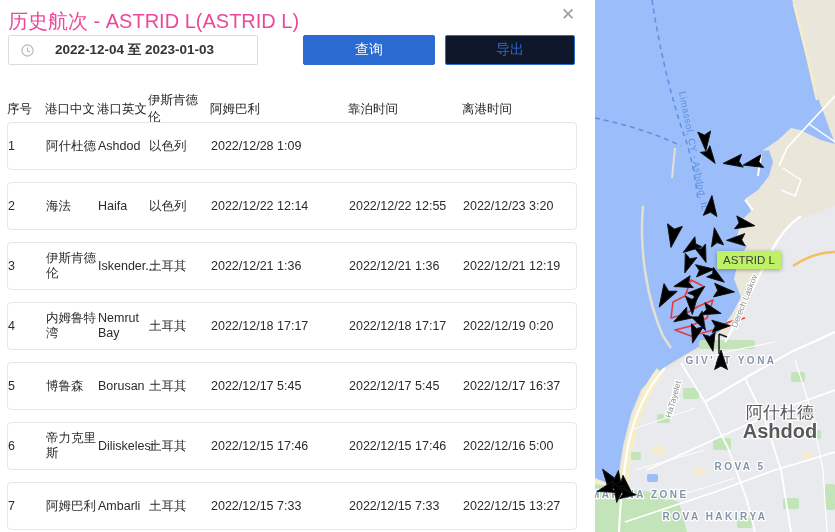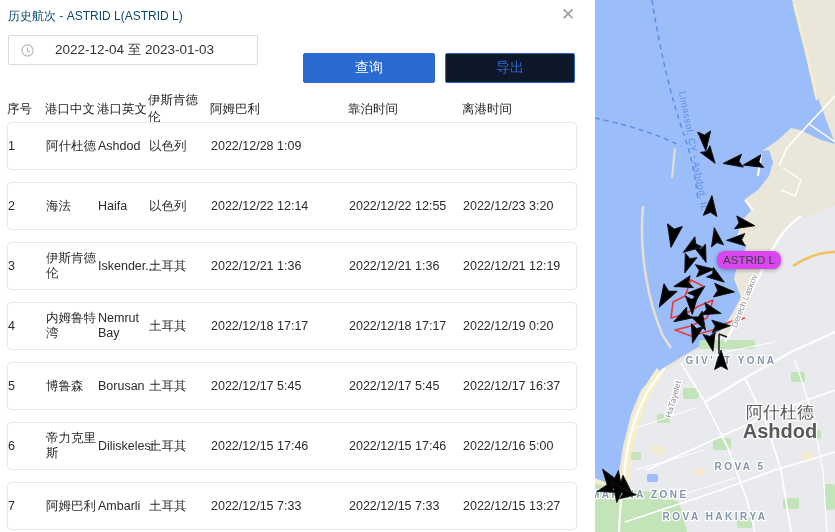--- a/index.html
+++ b/index.html
@@ -2,53 +2,53 @@
 <html style="--accent: #2a6bd2; --link-red: #e43d3c; --water: #9bbefa; --land: #ebe6da; --city: #e9eaee; --beach: #f6eec9; --park: #c3e3b8; --road_orange: #f3c163; --marker_fill: #f4e65a; --track_red: #e63b3c; --route_blue: #5f8fe0;"><head>
 <meta charset="utf-8">
 <style>
   * { margin:0; padding:0; box-sizing:border-box; }
   html,body { width:835px; height:532px; overflow:hidden; background:#fff;
               font-family:"Liberation Sans", sans-serif; }
   .stage { position:relative; width:835px; height:532px; background:#fff; }
 
   
   .panel { position:absolute; left:0; top:0; width:595px; height:532px; background:#fff; }
-  .title { position:absolute; left:8px; top:8px; font-size:12px; color:#0c4a6e; }
+  .title { position:absolute; left:8px; top:8px; font-size:20px; color:#ec4899; }
   .track-link { position:absolute; right:55px; top:10px; font-size:13px; color:var(--link-red); cursor:pointer; }
   .close-btn { position:absolute; left:557px; top:4px; width:22px; height:22px; color:#9aa0a6;
                font-size:17px; line-height:22px; text-align:center; cursor:pointer; }
 
   .date-input { position:absolute; left:8px; top:35px; width:250px; height:30px;
                 border:1px solid #dcdcdc; border-radius:2px; background:#fff;
                 display:flex; align-items:center; }
   .date-input svg { margin-left:12px; flex:0 0 auto; }
-  .date-text { flex:1; text-align:center; font-size:13.5px; color:#333; padding-right:22px; }
+  .date-text { flex:1; text-align:center; font-size:13.5px; color:#333; padding-right:22px;font-weight:bold; }
 
   .btn { position:absolute; top:35px; height:30px; border-radius:2px; font-size:14px;
-         display:flex; align-items:center; justify-content:center; cursor:pointer;margin-top:18px; }
+         display:flex; align-items:center; justify-content:center; cursor:pointer; }
   .btn-query { left:303px; width:132px; background:var(--accent); color:#fff; border:1px solid var(--accent); }
   .btn-export { left:445px; width:130px; background:#0f172a; color:var(--accent); border:1px solid var(--accent); }
 
   .thead, .card { display:grid; grid-template-columns:38px 52px 51px 62px 138px 114px 115px;
                   align-items:center; text-align:left; }
   .thead { position:absolute; left:7px; top:92px; width:570px; font-size:12.5px; color:#1f1f1f; }
   .rows  { position:absolute; left:7px; top:122px; width:570px; }
   .card  { height:48px; margin-bottom:12px; border:1px solid #e6e6e6; border-radius:4px;
            font-size:12.5px; color:#2b2b2b; background:#fff; }
   .cell  { line-height:1.2; }
 
   
   .map { position:absolute; left:595px; top:0; width:240px; height:532px; overflow:hidden; }
   .map svg { display:block; }
   .ship { fill:var(--marker); stroke:#111; stroke-width:0.9; stroke-linejoin:round; }
   .halo { paint-order:stroke; stroke:#fff; stroke-width:2.6px; stroke-linejoin:round; }
   .district { font-weight:bold; letter-spacing:2.5px; fill:#8394a8; font-size:10px; }
   .street { font-size:8.5px; fill:#8f8f8f; }
-  .ship-tag { position:absolute; left:122px; top:251px; width:64px; height:18px; background:#d946ef;
-              border-radius:8px; box-shadow:0 1px 4px rgba(0,0,0,.35); font-size:11.5px; color:#3c4043;
+  .ship-tag { position:absolute; left:122px; top:251px; width:64px; height:18px; background:#bef264;
+              border-radius:1px; box-shadow:0 1px 4px rgba(0,0,0,.35); font-size:11.5px; color:#3c4043;
               display:flex; align-items:center; justify-content:center; }
 </style>
 </head>
 <body>
 
 <div class="stage">
 
   <div class="panel">
     <div class="title">历史航次 - ASTRID L(ASTRID L)</div>
     <div class="close-btn">✕</div>

